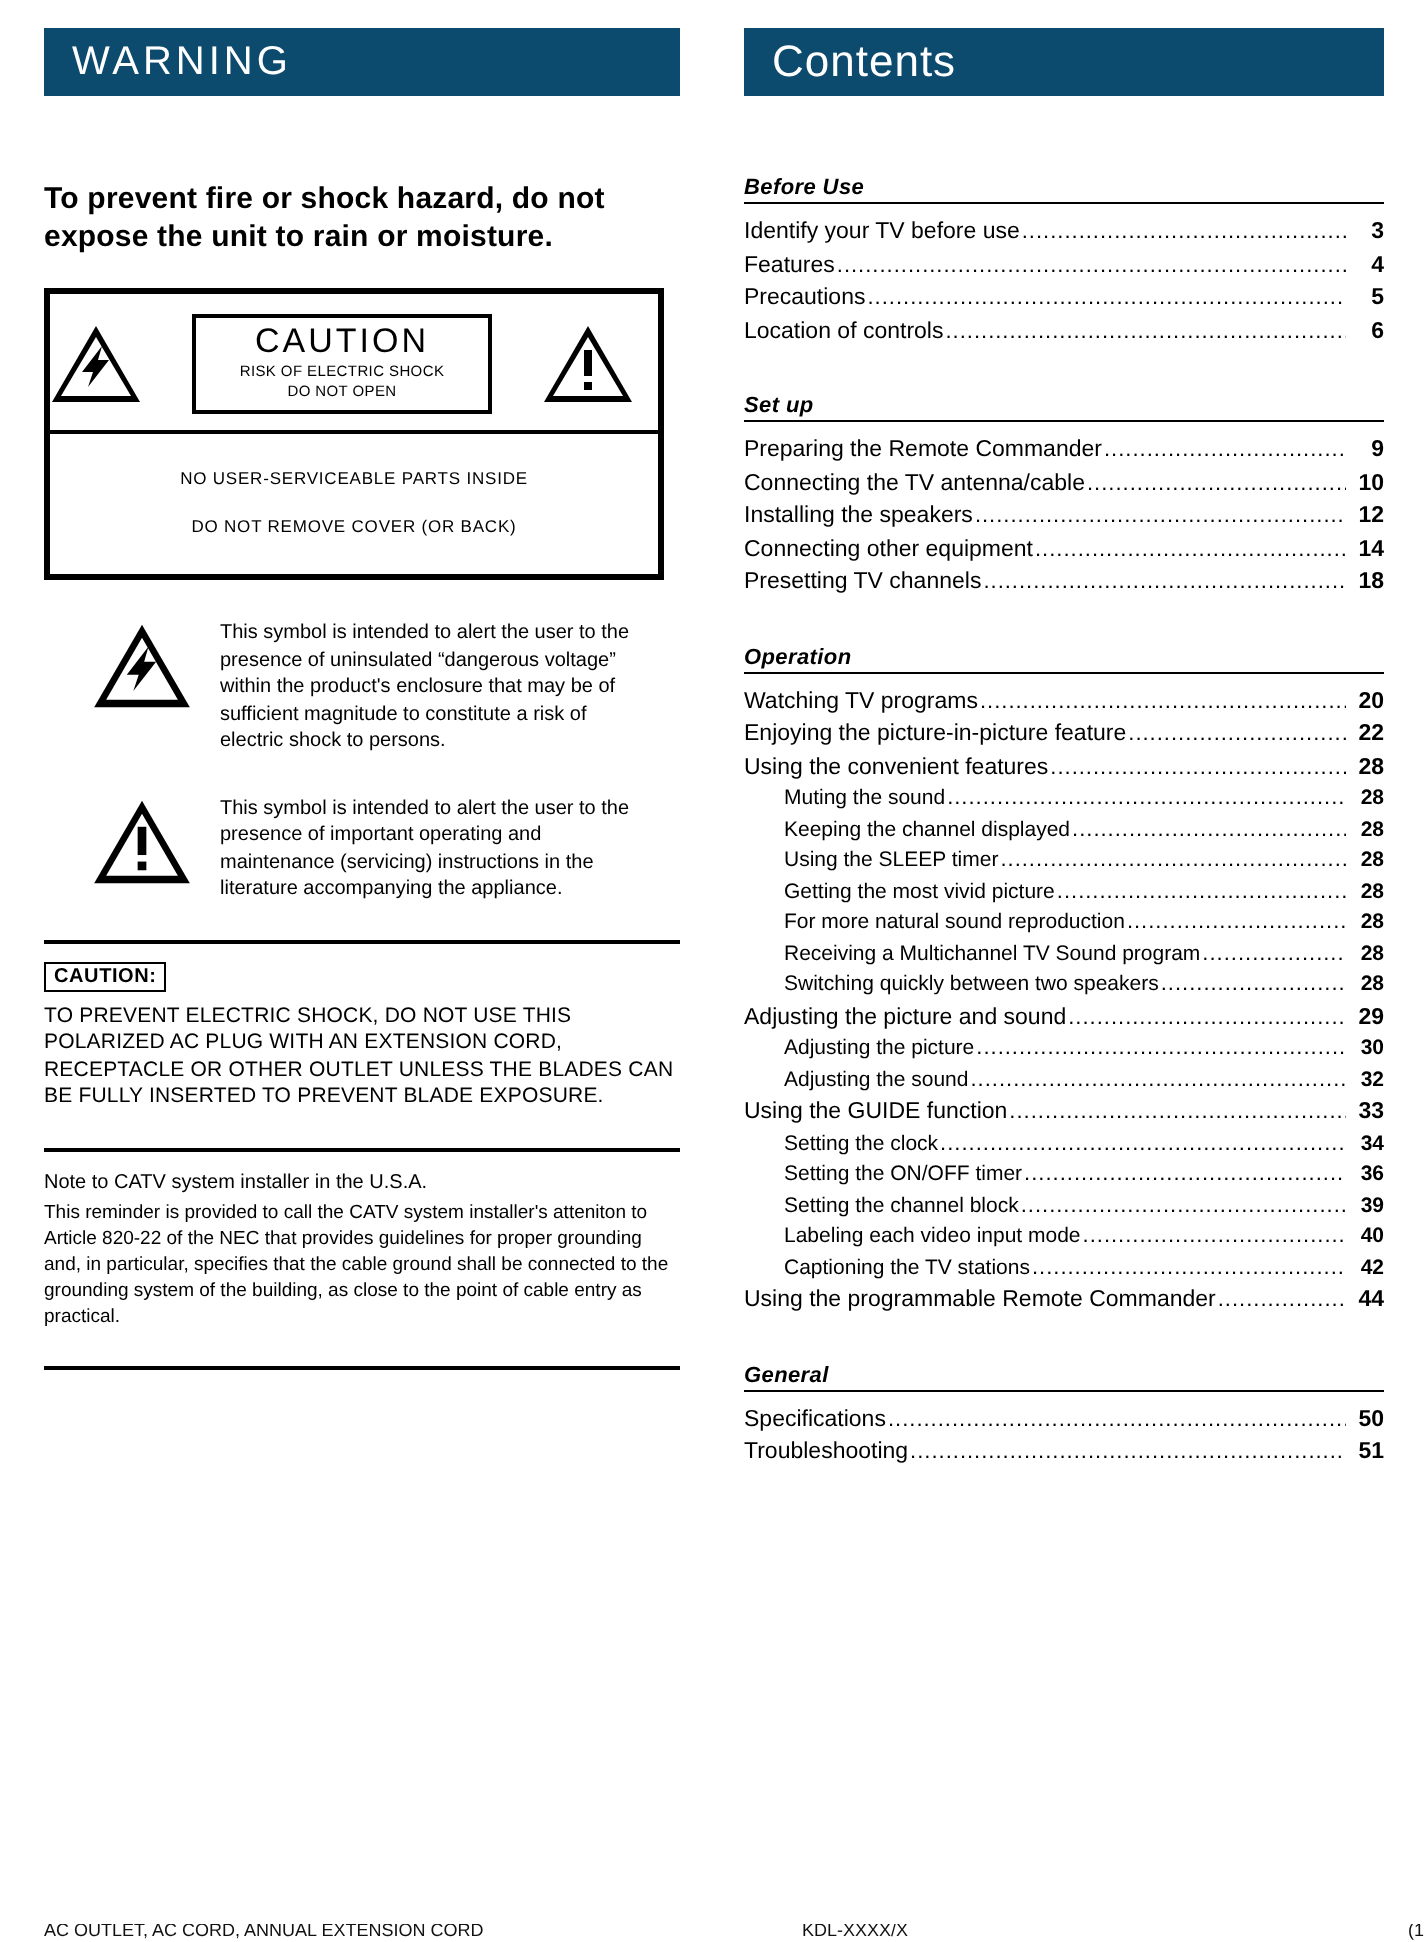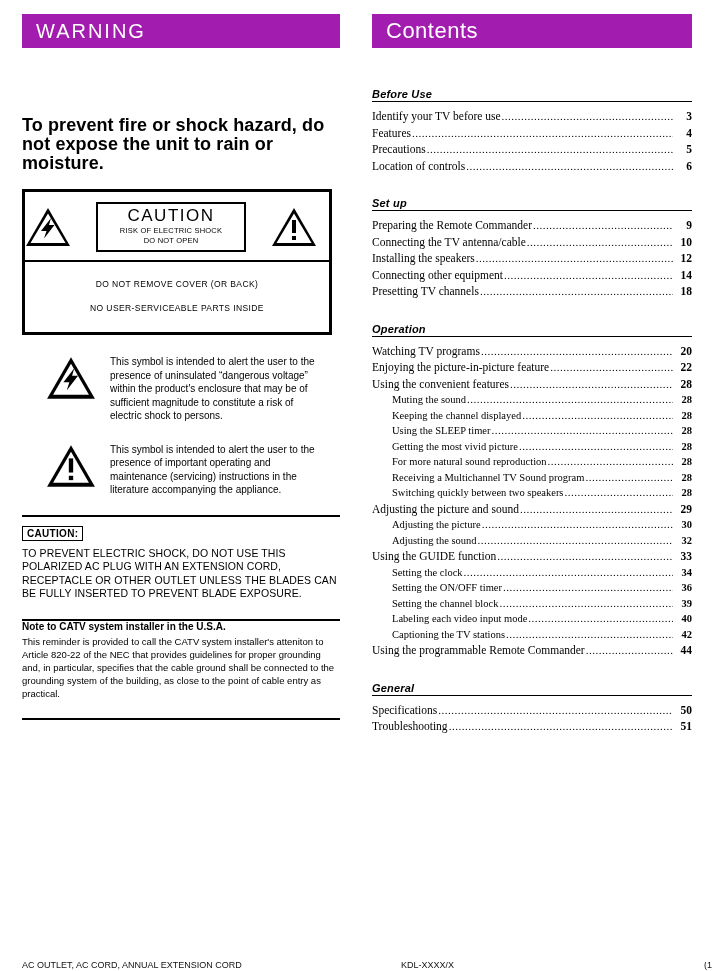--- a/index.html
+++ b/index.html
@@ -29,41 +29,41 @@
     width: 318px;
   }
   .col-right {
     position: absolute;
     left: 372px;
     top: 14px;
     width: 320px;
   }
 
   .banner {
-    background: #a21caf;
+    background: #0c4a6e;
     color: #ffffff;
     height: 34px;
     line-height: 34px;
     padding-left: 14px;
     font-size: 21px;
     letter-spacing: 1px;
     font-weight: normal;
   }
   .banner.warning {
     font-size: 20px;
     letter-spacing: 2px;
   }
   .banner.contents {
     font-size: 22px;
     letter-spacing: 0.5px;
   }
 
   .headline {
-    margin-top: 68px;
-    font-size: 18px;
+    margin-top: 42px;
+    font-size: 15px;
     font-weight: bold;
     line-height: 19px;
     letter-spacing: 0.1px;
   }
 
   
   .caution-box {
     margin-top: 16px;
     border: 3px solid #000;
     width: 310px;
@@ -146,22 +146,22 @@
     letter-spacing: 0.3px;
   }
   .block-text {
     font-size: 10.5px;
     line-height: 13.5px;
     margin-top: 6px;
     letter-spacing: 0.1px;
   }
   .note-title {
     font-size: 10px;
-    font-weight: bold;
-    margin-top: 0;
+    font-weight: normal;
+    margin-top: 10px;
   }
   .note-text {
     font-size: 9.5px;
     line-height: 13px;
     margin-top: 3px;
   }
 
   
   .sec-head {
     font-size: 11px;
@@ -176,21 +176,20 @@
   }
   .sec-head:first-child { margin-top: 0; font-style: italic; }
 
   .toc-list { margin: 0; padding: 0; list-style: none; }
   .toc-item {
     display: flex;
     align-items: center;
     font-size: 11.5px;
     line-height: 16.5px;
     white-space: nowrap;
-    font-family: Liberation Serif, serif;
   }
   .toc-item.indent { padding-left: 20px; font-size: 10.5px; line-height: 15.5px; }
   .toc-label { flex: none; }
   .toc-dots {
     flex: 1 1 auto;
     overflow: hidden;
     white-space: nowrap;
     letter-spacing: 0.5px;
     font-size: 11px;
     margin: 0 1px;
@@ -250,22 +249,22 @@
           <svg width="46" height="42" viewBox="0 0 46 42">
             <polygon points="23,2 45,40 1,40" fill="#000"></polygon>
             <polygon points="23,7.5 40.5,37 5.5,37" fill="#fff"></polygon>
             <rect x="21" y="14" width="4" height="13" fill="#000"></rect>
             <rect x="21" y="30" width="4" height="4" fill="#000"></rect>
           </svg>
         </span>
       </div>
       <div class="caution-divider"></div>
       <div class="caution-body">
+        <div>NO USER-SERVICEABLE PARTS INSIDE</div>
         <div>DO NOT REMOVE COVER (OR BACK)</div>
-        <div>NO USER-SERVICEABLE PARTS INSIDE</div>
       </div>
     </div>
 
     <div class="sym-row">
       <span class="tri-big">
         <svg width="50" height="46" viewBox="0 0 46 42">
           <polygon points="23,2 45,40 1,40" fill="#000"></polygon>
           <polygon points="23,8 39.5,36.5 6.5,36.5" fill="#fff"></polygon>
           <path d="M26 12 L16 25 L21.5 25 L19 32.5 L29.5 19 L24 19 Z" fill="#000"></path>
         </svg>

